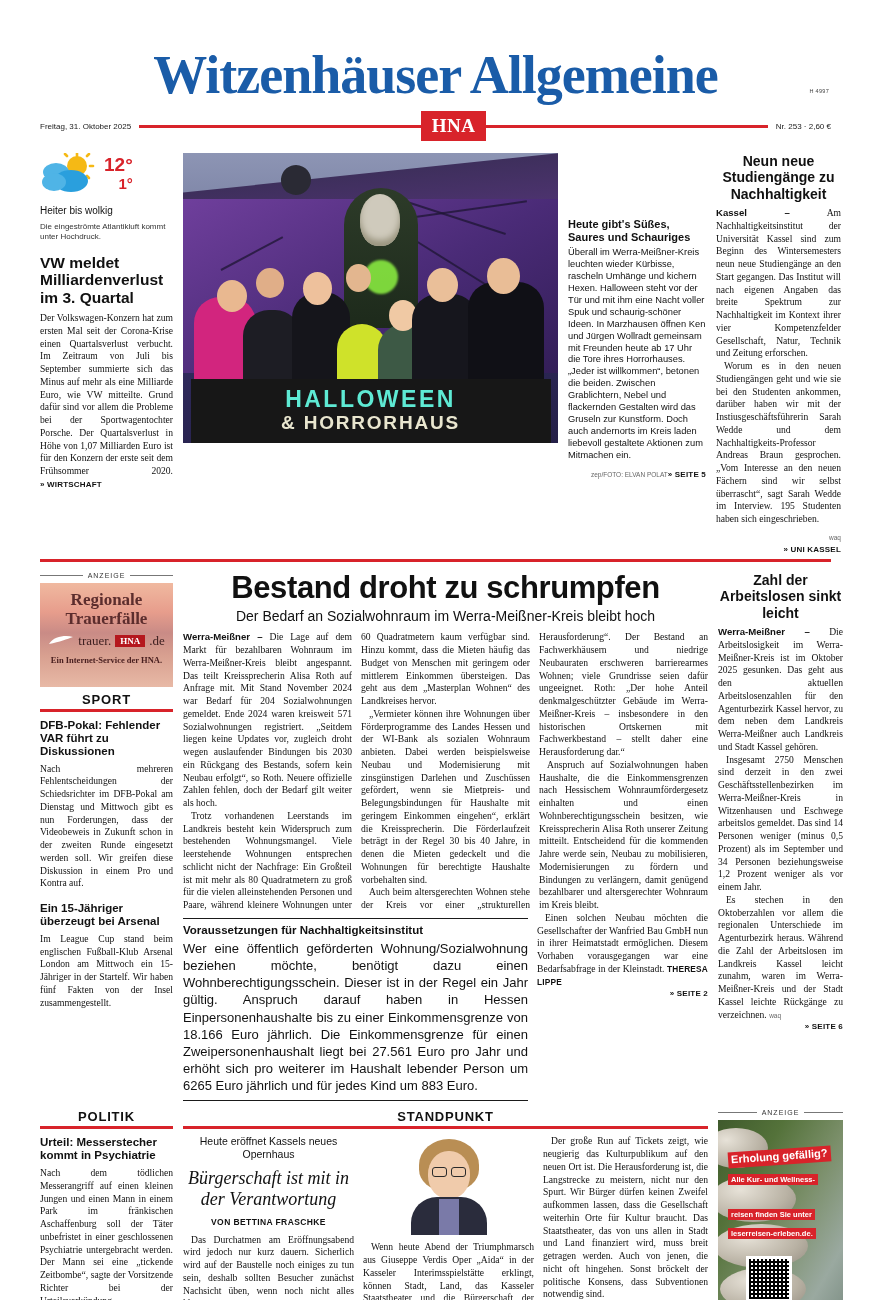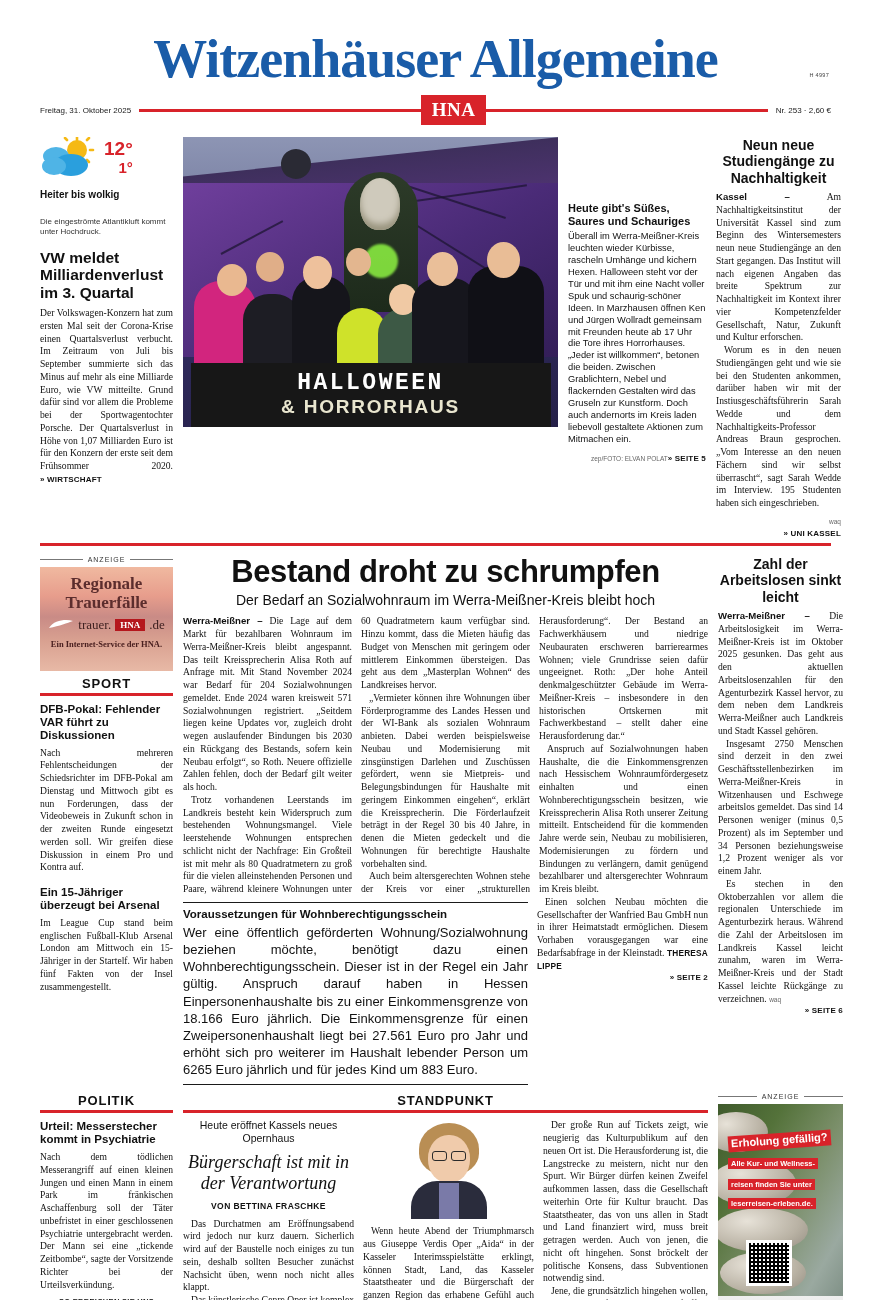--- a/index.html
+++ b/index.html
@@ -6,21 +6,21 @@
   html, body {
     width: 871px; height: 1300px;
     background: #ffffff;
     font-family: "Liberation Serif", serif;
     color: #111;
     overflow: hidden;
   }
   .page { position: relative; width: 871px; height: 1300px; padding: 0 40px; }
 
   
-  .masthead { padding-top: 32px; }
+  .masthead { padding-top: 32px; margin-top: 16px; }
   .masthead-title {
     text-align: center;
     font-family: "Liberation Serif", serif;
     font-weight: bold;
     font-size: 54px;
     letter-spacing: -1px;
     color: #1a5ca8;
     line-height: 1;
   }
   .issue-code {
@@ -50,21 +50,21 @@
   .col-left { width: 133px; flex: none; }
   .col-photo { width: 375px; flex: none; }
   .col-capt { width: 138px; flex: none; }
   .col-right { width: 125px; flex: none; }
 
   .weather { display: flex; align-items: flex-start; gap: 4px; margin-bottom: 6px; }
   .wx-icon { width: 60px; height: 46px; position: relative; flex: none; }
   .wx-temps { padding-top: 2px; }
   .wx-hi { font-family: "Liberation Sans", sans-serif; font-weight: bold; font-size: 19px; color: #d8232a; line-height: 1; }
   .wx-lo { font-family: "Liberation Sans", sans-serif; font-weight: bold; font-size: 15px; color: #d8232a; line-height: 1.3; text-align: right; }
-  .wx-head { font-family: "Liberation Sans", sans-serif; font-weight: bold; font-size: 10px; margin-bottom: 17px; }
+  .wx-head { font-family: "Liberation Sans", sans-serif; font-weight: normal; font-size: 10px; margin-bottom: 6px; }
   .wx-text { font-family: "Liberation Sans", sans-serif; font-size: 8px; line-height: 1.25; color: #333; }
 
   .hl-sans {
     font-family: "Liberation Sans", sans-serif; font-weight: bold;
     text-align: left; line-height: 1.12;
   }
   .left-hl { font-size: 15.5px; margin: 12px 0 6px; }
   .body-serif {
     font-family: "Liberation Serif", serif; font-size: 9.6px;
     line-height: 1.33; text-align: justify; hyphens: auto;
@@ -92,22 +92,22 @@
             background: linear-gradient(180deg,#2d3b29,#1d2a1b); border-radius:40px 40px 8px 8px; }
   .reaper:before { content:""; position:absolute; left:16px; top:6px; width:40px; height:52px;
             background:#cfcabc; border-radius:50% 50% 45% 45%; box-shadow: inset 0 -6px 6px #9a957f; }
   .reaper:after { content:""; position:absolute; left:20px; top:72px; width:34px; height:34px;
             background:#8ef442; border-radius:50%; filter: blur(1px); opacity:.85; }
   .people { position:absolute; left:0; bottom:14%; width:100%; height:52%; }
   .pers { position:absolute; bottom:0; border-radius:26px 26px 0 0; }
   .head { position:absolute; border-radius:50%; }
   .banner { position:absolute; left:2%; bottom:0; width:96%; height:22%; background:#171717;
             display:flex; flex-direction:column; justify-content:center; align-items:center; }
-  .banner-l1 { font-family:Liberation Mono, monospace; font-weight:bold; font-size:23px;
-               color:#ffffff; letter-spacing:2.5px; line-height:1; }
+  .banner-l1 { font-family:Liberation Sans, sans-serif; font-weight:bold; font-size:23px;
+               color:#5eead4; letter-spacing:2.5px; line-height:1; }
   .banner-l2 { font-family:"Liberation Sans", sans-serif; font-weight:bold; font-size:19px;
                color:#e9e6cf; letter-spacing:1.8px; line-height:1.25; }
 
   .cap-head { font-family:"Liberation Sans", sans-serif; font-weight:bold; font-size:11px; line-height:1.2; margin-bottom:3px; }
   .cap-body { font-family:"Liberation Sans", sans-serif; font-size:9.3px; line-height:1.28; }
   .credit { font-family:"Liberation Sans", sans-serif; font-size:6.5px; color:#666; }
 
   .right-hl { font-family:"Liberation Sans", sans-serif; font-weight:bold; font-size:14px; line-height:1.17; text-align:center; margin-bottom:5px;}
 
   .hrule-red { height: 3px; background:#d8232a; }
@@ -280,21 +280,21 @@
       <div class="cap-body">Überall im Werra-Meißner-Kreis leuchten wieder Kürbisse, rascheln Umhänge und kichern Hexen. Halloween steht vor der Tür und mit ihm eine Nacht voller Spuk und schaurig-schöner Ideen. In Marzhausen öffnen Ken und Jürgen Wollradt gemeinsam mit Freunden heute ab 17 Uhr die Tore ihres Horrorhauses. „Jeder ist willkommen“, betonen die beiden. Zwischen Grablichtern, Nebel und flackernden Gestalten wird das Gruseln zur Kunstform. Doch auch andernorts im Kreis laden liebevoll gestaltete Aktionen zum Mitmachen ein.</div>
       <div style="text-align:right;margin-top:2px;">
         <span class="credit">zep/FOTO: ELVAN POLAT</span><span class="ref">» SEITE 5</span>
       </div>
     </div>
 
     <div class="col-right">
       <div class="right-hl">Neun neue Studiengänge zu Nachhaltigkeit</div>
       <div class="body-serif">
         <span class="lead">Kassel –</span>
-        <span>Am Nachhaltigkeitsinstitut der Universität Kassel sind zum Beginn des Wintersemesters neun neue Studiengänge an den Start gegangen. Das Institut will nach eigenen Angaben das breite Spektrum zur Nachhaltigkeit im Kontext ihrer vier Kompetenzfelder Gesellschaft, Natur, Zukunft und Kultur erforschen.</span>
+        <span>Am Nachhaltigkeitsinstitut der Universität Kassel sind zum Beginn des Wintersemesters neun neue Studiengänge an den Start gegangen. Das Institut will nach eigenen Angaben das breite Spektrum zur Nachhaltigkeit im Kontext ihrer vier Kompetenzfelder Gesellschaft, Natur, Technik und Zeitung erforschen.</span>
       </div>
       <div class="body-serif" style="text-indent:8px;">
         <span>Worum es in den neuen Studiengängen geht und wie sie bei den Studenten ankommen, darüber haben wir mit der Instiusgeschäftsführerin Sarah Wedde und dem Nachhaltigkeits-Professor Andreas Braun gesprochen. „Vom Interesse an den neuen Fächern sind wir selbst überrascht“, sagt Sarah Wedde im Interview. 195 Studenten haben sich eingeschrieben.</span>
       </div>
       <div style="text-align:right;">
         <span class="credit">waq</span>
       </div>
       <div class="ref ref-right">» UNI KASSEL</div>
     </div>
   </div>
@@ -341,21 +341,21 @@
         <p><span class="lead">Werra-Meißner –</span>
            <span>Die Lage auf dem Markt für bezahlbaren Wohnraum im Werra-Meißner-Kreis bleibt angespannt. Das teilt Kreissprecherin Alisa Roth auf Anfrage mit. Mit Stand November 2024 war Bedarf für 204 Sozialwohnungen gemeldet. Ende 2024 waren kreisweit 571 Sozialwohnungen registriert. „Seitdem liegen keine Updates vor, zugleich droht wegen auslaufender Bindungen bis 2030 ein Rückgang des Bestands, sofern kein Neubau erfolgt“, so Roth. Neuere offizielle Zahlen fehlen, doch der Bedarf gilt weiter als hoch.</span></p>
         <p style="text-indent:8px"><span>Trotz vorhandenen Leerstands im Landkreis besteht kein Widerspruch zum bestehenden Wohnungsmangel. Viele leerstehende Wohnungen entsprechen schlicht nicht der Nachfrage: Ein Großteil ist mit mehr als 80 Quadratmetern zu groß für die vielen alleinstehenden Personen und Paare, während kleinere Wohnungen unter 60 Quadratmetern kaum verfügbar sind. Hinzu kommt, dass die Mieten häufig das Budget von Menschen mit geringem oder mittlerem Einkommen übersteigen. Das geht aus dem „Masterplan Wohnen“ des Landkreises hervor.</span></p>
         <p style="text-indent:8px"><span>„Vermieter können ihre Wohnungen über Förderprogramme des Landes Hessen und der WI-Bank als sozialen Wohnraum anbieten. Dabei werden beispielsweise Neubau und Modernisierung mit zinsgünstigen Darlehen und Zuschüssen gefördert, wenn sie Mietpreis- und Belegungsbindungen für Haushalte mit geringem Einkommen eingehen“, erklärt die Kreissprecherin. Die Förderlaufzeit beträgt in der Regel 30 bis 40 Jahre, in denen die Mieten gedeckelt und die Wohnungen für berechtigte Haushalte vorbehalten sind.</span></p>
         <p style="text-indent:8px"><span>Auch beim altersgerechten Wohnen stehe der Kreis vor einer „strukturellen Herausforderung“. Der Bestand an Fachwerkhäusern und niedrige Neubauraten erschweren barrierearmes Wohnen; viele Grundrisse seien dafür ungeeignet. Roth: „Der hohe Anteil denkmalgeschützter Gebäude im Werra-Meißner-Kreis – insbesondere in den historischen Ortskernen mit Fachwerkbestand – stellt daher eine Herausforderung dar.“</span></p>
         <p style="text-indent:8px"><span>Anspruch auf Sozialwohnungen haben Haushalte, die die Einkommensgrenzen nach Hessischem Wohnraumfördergesetz einhalten und einen Wohnberechtigungsschein besitzen, wie Kreissprecherin Alisa Roth unserer Zeitung mitteilt. Entscheidend für die kommenden Jahre werde sein, Neubau zu mobilisieren, Modernisierungen zu fördern und Bindungen zu verlängern, damit genügend bezahlbarer und altersgerechter Wohnraum im Kreis bleibt.</span></p>
       </div>
       <div style="display:flex;gap:9px;align-items:flex-start;">
         <div style="width:345px;flex:none;">
           <div class="box">
-            <div class="box-head">Voraussetzungen für Wohnberechtigungsschein</div>
+            <div class="box-head">Voraussetzungen für Nachhaltigkeitsinstitut</div>
             <div class="box-body">Wer eine öffentlich geförderten Wohnung/Sozialwohnung beziehen möchte, benötigt dazu einen Wohnberechtigungsschein. Dieser ist in der Regel ein Jahr gültig. Anspruch darauf haben in Hessen Einpersonenhaushalte bis zu einer Einkommensgrenze von 18.166 Euro jährlich. Die Einkommensgrenze für einen Zweipersonenhaushalt liegt bei 27.561 Euro pro Jahr und erhöht sich pro weiterer im Haushalt lebender Person um 6265 Euro jährlich und für jedes Kind um 883 Euro.</div>
           </div>
         </div>
         <div style="width:171px;flex:none;" class="body-serif">
           <p style="text-indent:8px"><span>Einen solchen Neubau möchten die Gesellschafter der Wanfried Bau GmbH nun in ihrer Heimatstadt ermöglichen. Diesem Vorhaben vorausgegangen war eine Bedarfsabfrage in der Kleinstadt.</span>
             <span class="byline" style="display:inline">THERESA LIPPE</span></p>
           <div class="ref ref-right">» SEITE 2</div>
         </div>
       </div>
     </div>
@@ -441,21 +441,21 @@
           <span class="ln"></span>
       </div>
       <div class="ad-reisen">
         <div class="stone" style="left:-14px;top:8px;width:64px;height:40px;"></div>
         <div class="stone" style="left:-8px;top:56px;width:86px;height:46px;"></div>
         <div class="stone" style="left:-4px;top:104px;width:94px;height:44px;"></div>
         <div class="stone" style="left:2px;top:148px;width:86px;height:42px;"></div>
         <div style="position:absolute;left:10px;top:26px;">
           <div class="rb" style="font-size:11px;transform:rotate(-4deg);">Erholung gefällig?</div>
           <div style="margin-top:3px"><span class="rb" style="font-size:7.5px;">Alle Kur- und Wellness-</span></div>
-          <div style="margin-top:3px"><span class="rb" style="font-size:7.5px;">reisen finden Sie unter</span></div>
+          <div style="margin-top:17px"><span class="rb" style="font-size:7.5px;">reisen finden Sie unter</span></div>
           <div style="margin-top:1px"><span class="rb" style="font-size:7.5px;">leserreisen-erleben.de.</span></div>
         </div>
         <div class="qr">
             <div class="qr-grid"></div>
           </div>
         <div class="ad-foot">
           <div style="display:flex;align-items:center;gap:4px;">
             <svg width="22" height="22" viewBox="0 0 22 22">
               <circle cx="11" cy="11" r="9" fill="none" stroke="#555" stroke-width="1.2"></circle>
               <ellipse cx="11" cy="11" rx="4" ry="9" fill="none" stroke="#555" stroke-width="1"></ellipse>

